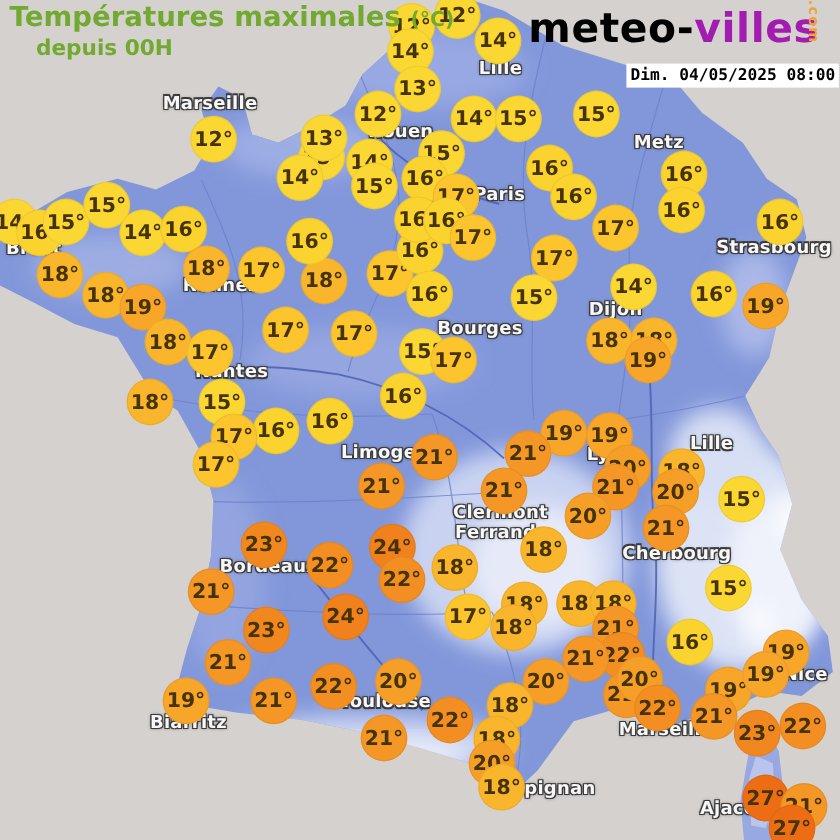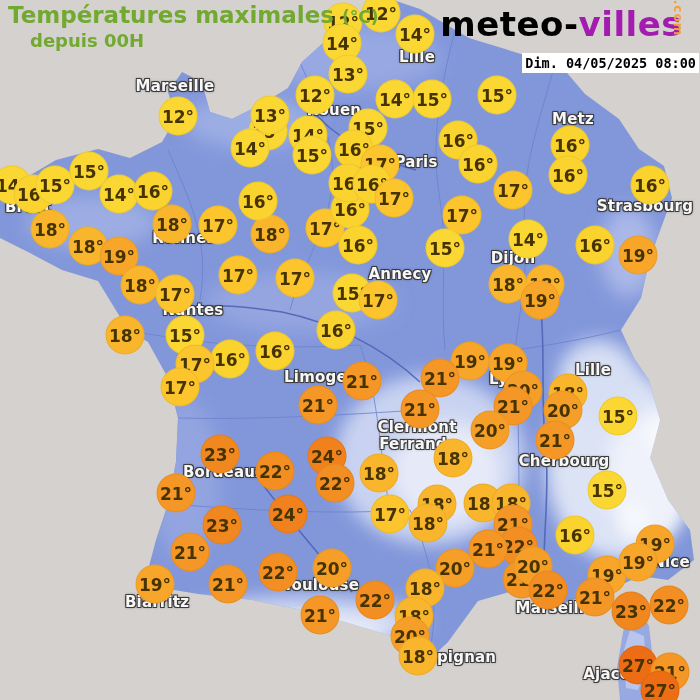--- a/index.html
+++ b/index.html
@@ -110,26 +110,26 @@
       <path d="M626,617 L641,611 L649,626 L652,652 L659,682 L650,700 L620,700 L617,668 L622,638 Z" fill="#98a9e2"></path>
       <path d="M630,630 L644,636 L646,668 L638,690 L626,688 L624,650 Z" fill="#b9c5ec"></path>
     </g>
   </svg>
 
   <div id="city-layer">
       <div class="city" style="left: 175px; top: 86px;">Marseille</div>
       <div class="city" style="left: 417px; top: 57px;">Lille</div>
       <div class="city" style="left: 334px; top: 110px;">Rouen</div>
       <div class="city" style="left: 416px; top: 162px;">Paris</div>
-      <div class="city" style="left: 573px; top: 119px;">Metz</div>
+      <div class="city" style="left: 549px; top: 119px;">Metz</div>
       <div class="city" style="left: 645px; top: 206px;">Strasbourg</div>
       <div class="city" style="left: 28px; top: 207px;">Brest</div>
       <div class="city" style="left: 184px; top: 238px;">Rennes</div>
       <div class="city" style="left: 513px; top: 258px;">Dijon</div>
-      <div class="city" style="left: 400px; top: 274px;">Annecy</div>
+      <div class="city" style="left: 400px; top: 274px;">Bourges</div>
       <div class="city" style="left: 193px; top: 310px;">Nantes</div>
       <div class="city" style="left: 320px; top: 377px;">Limoges</div>
       <div class="city" style="left: 509px; top: 379px;">Lyon</div>
       <div class="city" style="left: 593px; top: 370px;">Lille</div>
       <div class="city" style="left: 417px; top: 427px;">Clermont</div>
       <div class="city" style="left: 413px; top: 444px;">Ferrand</div>
       <div class="city" style="left: 564px; top: 461px;">Cherbourg</div>
       <div class="city" style="left: 224px; top: 472px;">Bordeaux</div>
       <div class="city" style="left: 321px; top: 585px;">Toulouse</div>
       <div class="city" style="left: 157px; top: 602px;">Biarritz</div>

